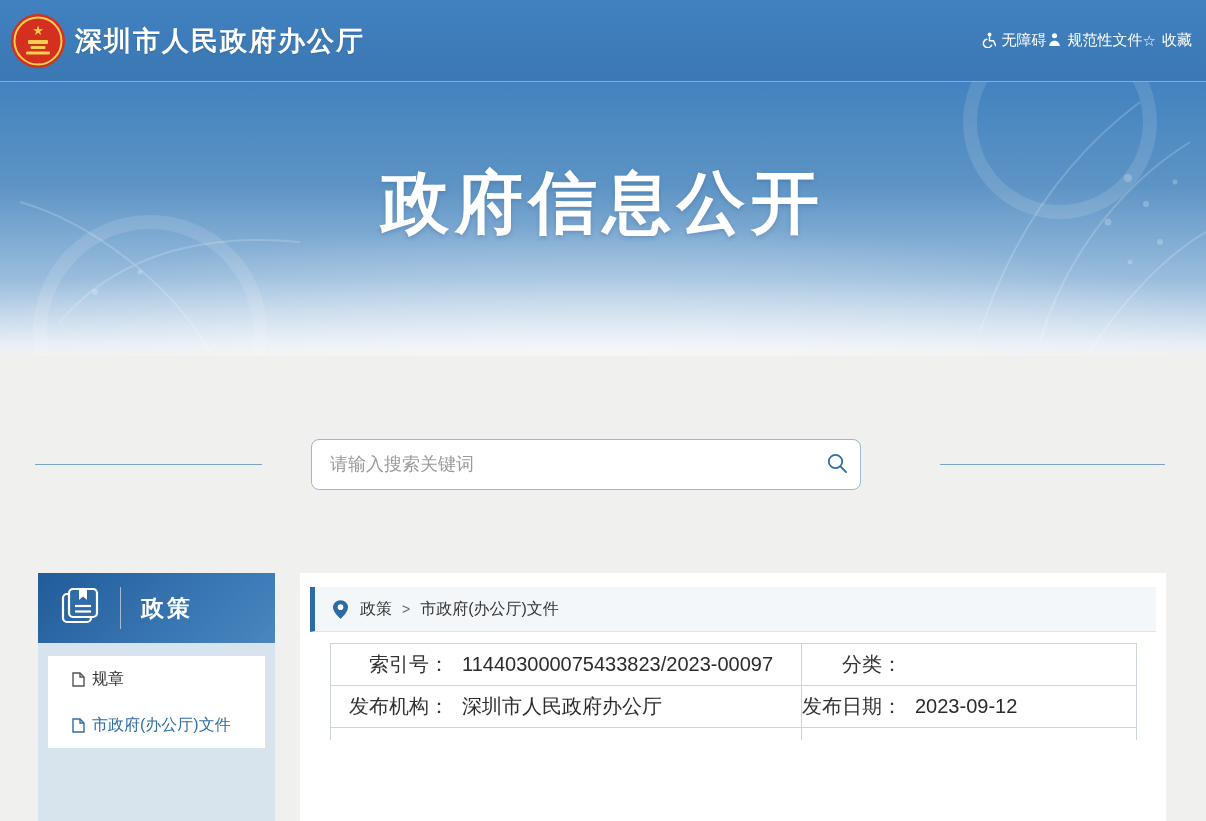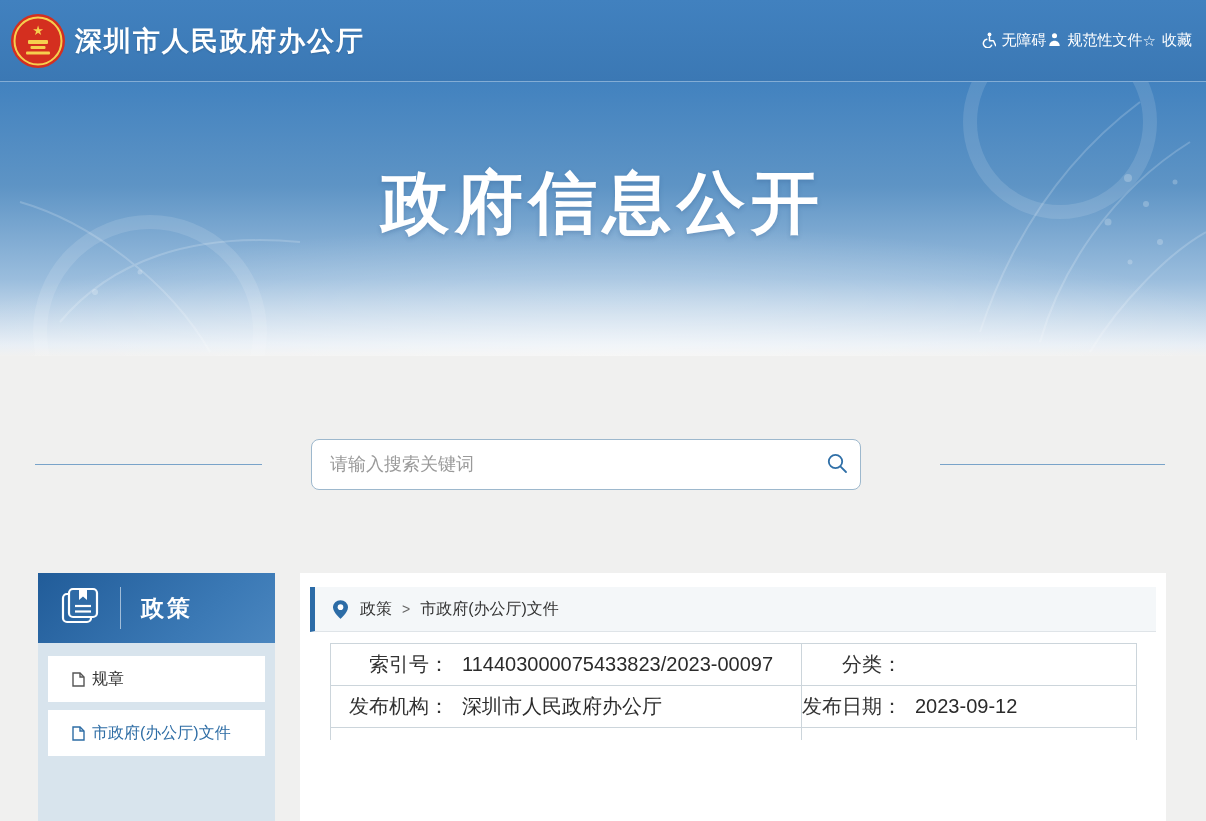--- a/index.html
+++ b/index.html
@@ -38,21 +38,21 @@
   .deco-line.left{top:464px;left:35px;width:227px}
   .deco-line.right{top:464px;left:940px;width:225px}
 
   
   .sidebar{position:absolute;top:573px;left:38px;width:237px;height:248px;background:#d8e4ed}
   .sidebar-header{height:70px;display:flex;align-items:center;padding-left:22px;
     background:linear-gradient(135deg,#215c99 0%,#3c7ab6 70%,#4a86bf 100%);cursor:pointer}
   .sidebar-header .vdiv{width:1px;height:42px;background:rgba(255,255,255,.55);margin:0 20px 0 18px}
   .sidebar-header-label{font-size:23px;font-weight:bold;color:#fff;letter-spacing:3px}
   .sidebar-items{padding:13px 10px 0 10px}
-  .sidebar-item{background:#fff;height:46px;margin-bottom:8px;display:flex;align-items:center;
+  .sidebar-item{background:#fff;height:46px;display:flex;align-items:center;
     padding-left:24px;font-size:16px;color:#333;cursor:pointer}
   .sidebar-item .doc-icon{margin-right:7px;color:#555;display:flex}
   .sidebar-item.active{color:#2e6da5}
   .sidebar-item.active .doc-icon{color:#2e6da5}
 
   
   .panel{position:absolute;top:573px;left:300px;width:866px;height:248px;background:#fff;overflow:hidden}
   .breadcrumb{margin:14px 10px 0 10px;height:45px;background:#f4f7f9;border-bottom:1px solid #dfe4e8;
     border-left:5px solid #2b6ba7;display:flex;align-items:center;padding-left:18px}
   .breadcrumb .pin{display:flex;margin-right:12px}

